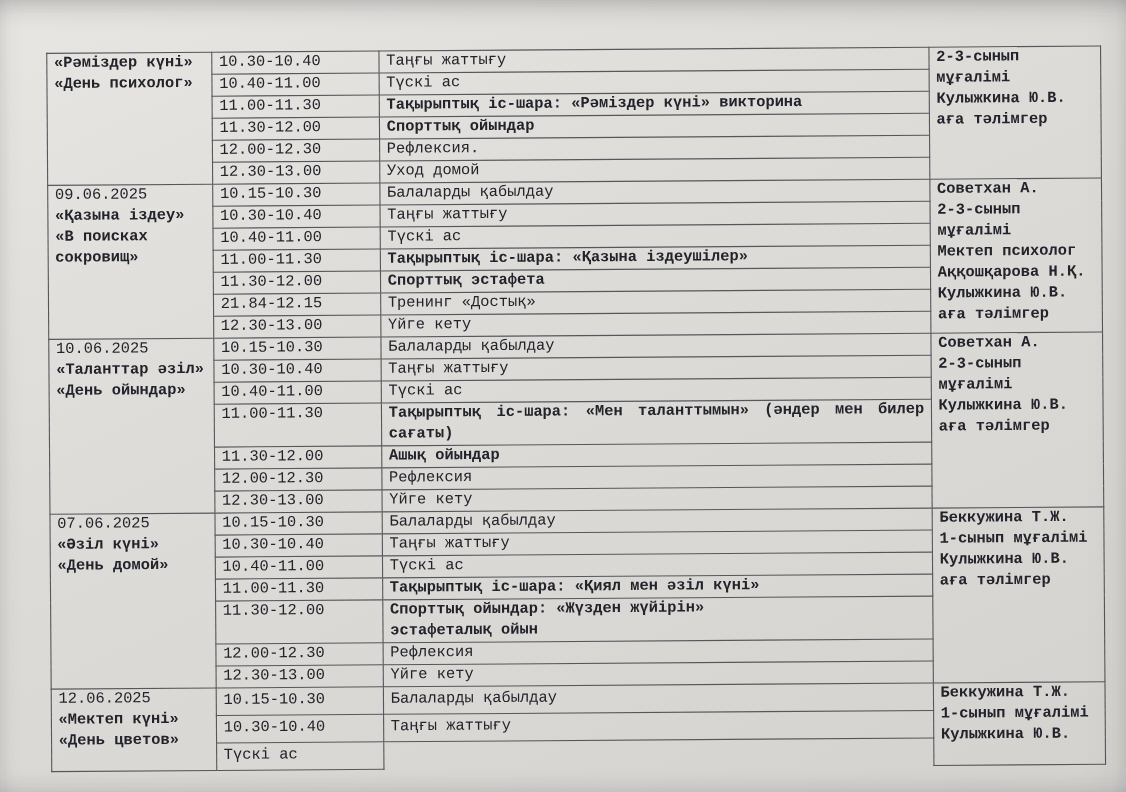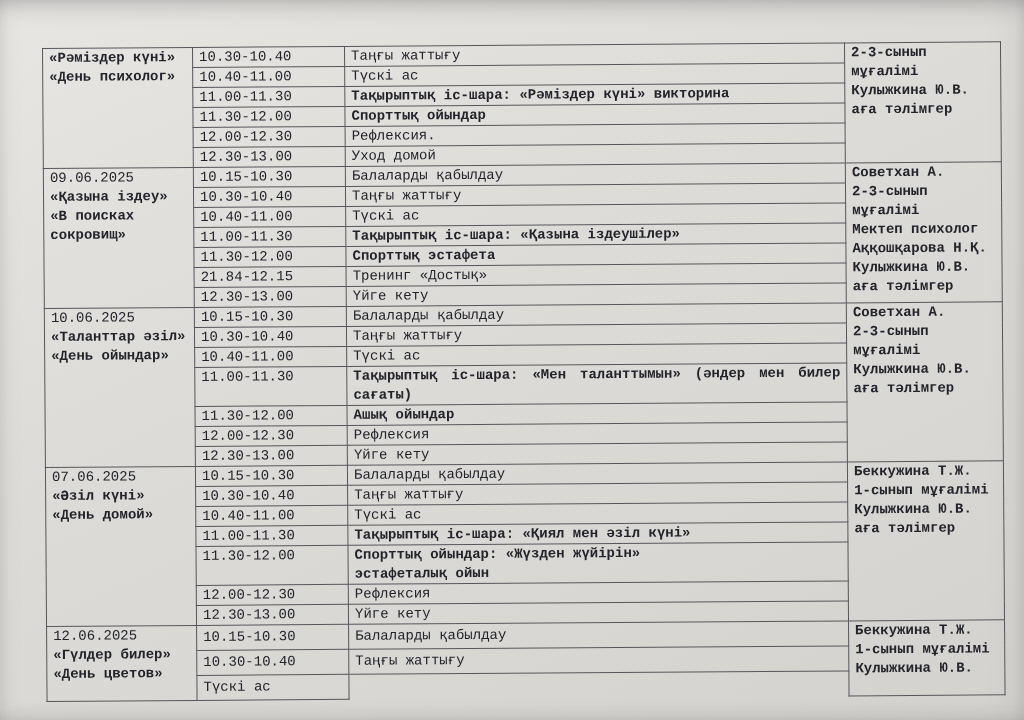--- a/index.html
+++ b/index.html
@@ -201,21 +201,21 @@
         <td class="act">Рефлексия</td>
       </tr>
       <tr>
         <td class="time">12.30-13.00</td>
         <td class="act">Үйге кету</td>
       </tr>
 
       <tr class="tall">
         <td class="info" rowspan="3">
           <div class="date">12.06.2025</div>
-          <div class="ttl">«Гүлдер билер»</div>
+          <div class="ttl">«Мектеп күні»</div>
           <div class="ttl">«День цветов»</div>
         </td>
         <td class="time">10.15-10.30</td>
         <td class="act">Балаларды қабылдау</td>
         <td class="resp" rowspan="3">Беккужина Т.Ж.
 1-сынып мұғалімі
 Кулыжкина Ю.В.</td>
       </tr>
       <tr class="tall">
         <td class="time">10.30-10.40</td>

